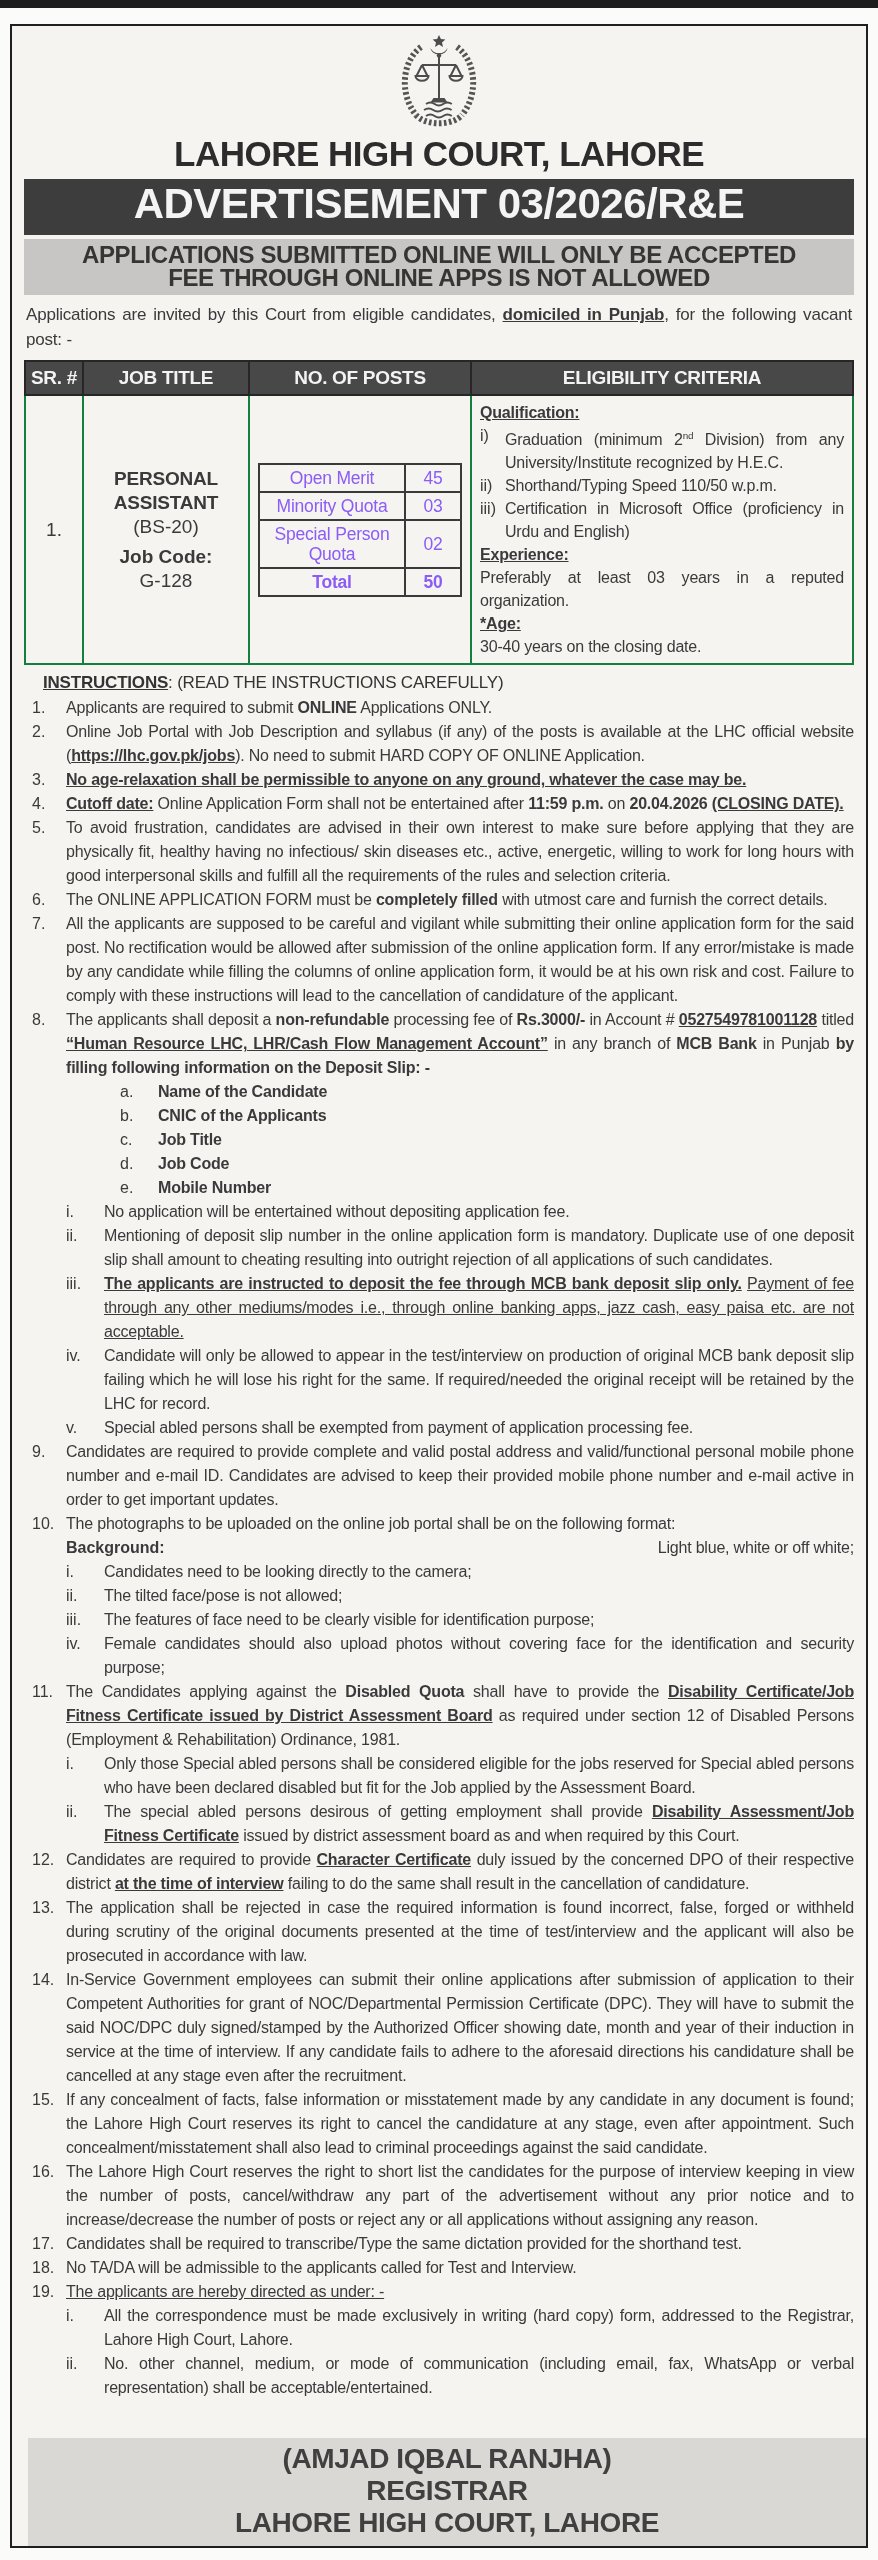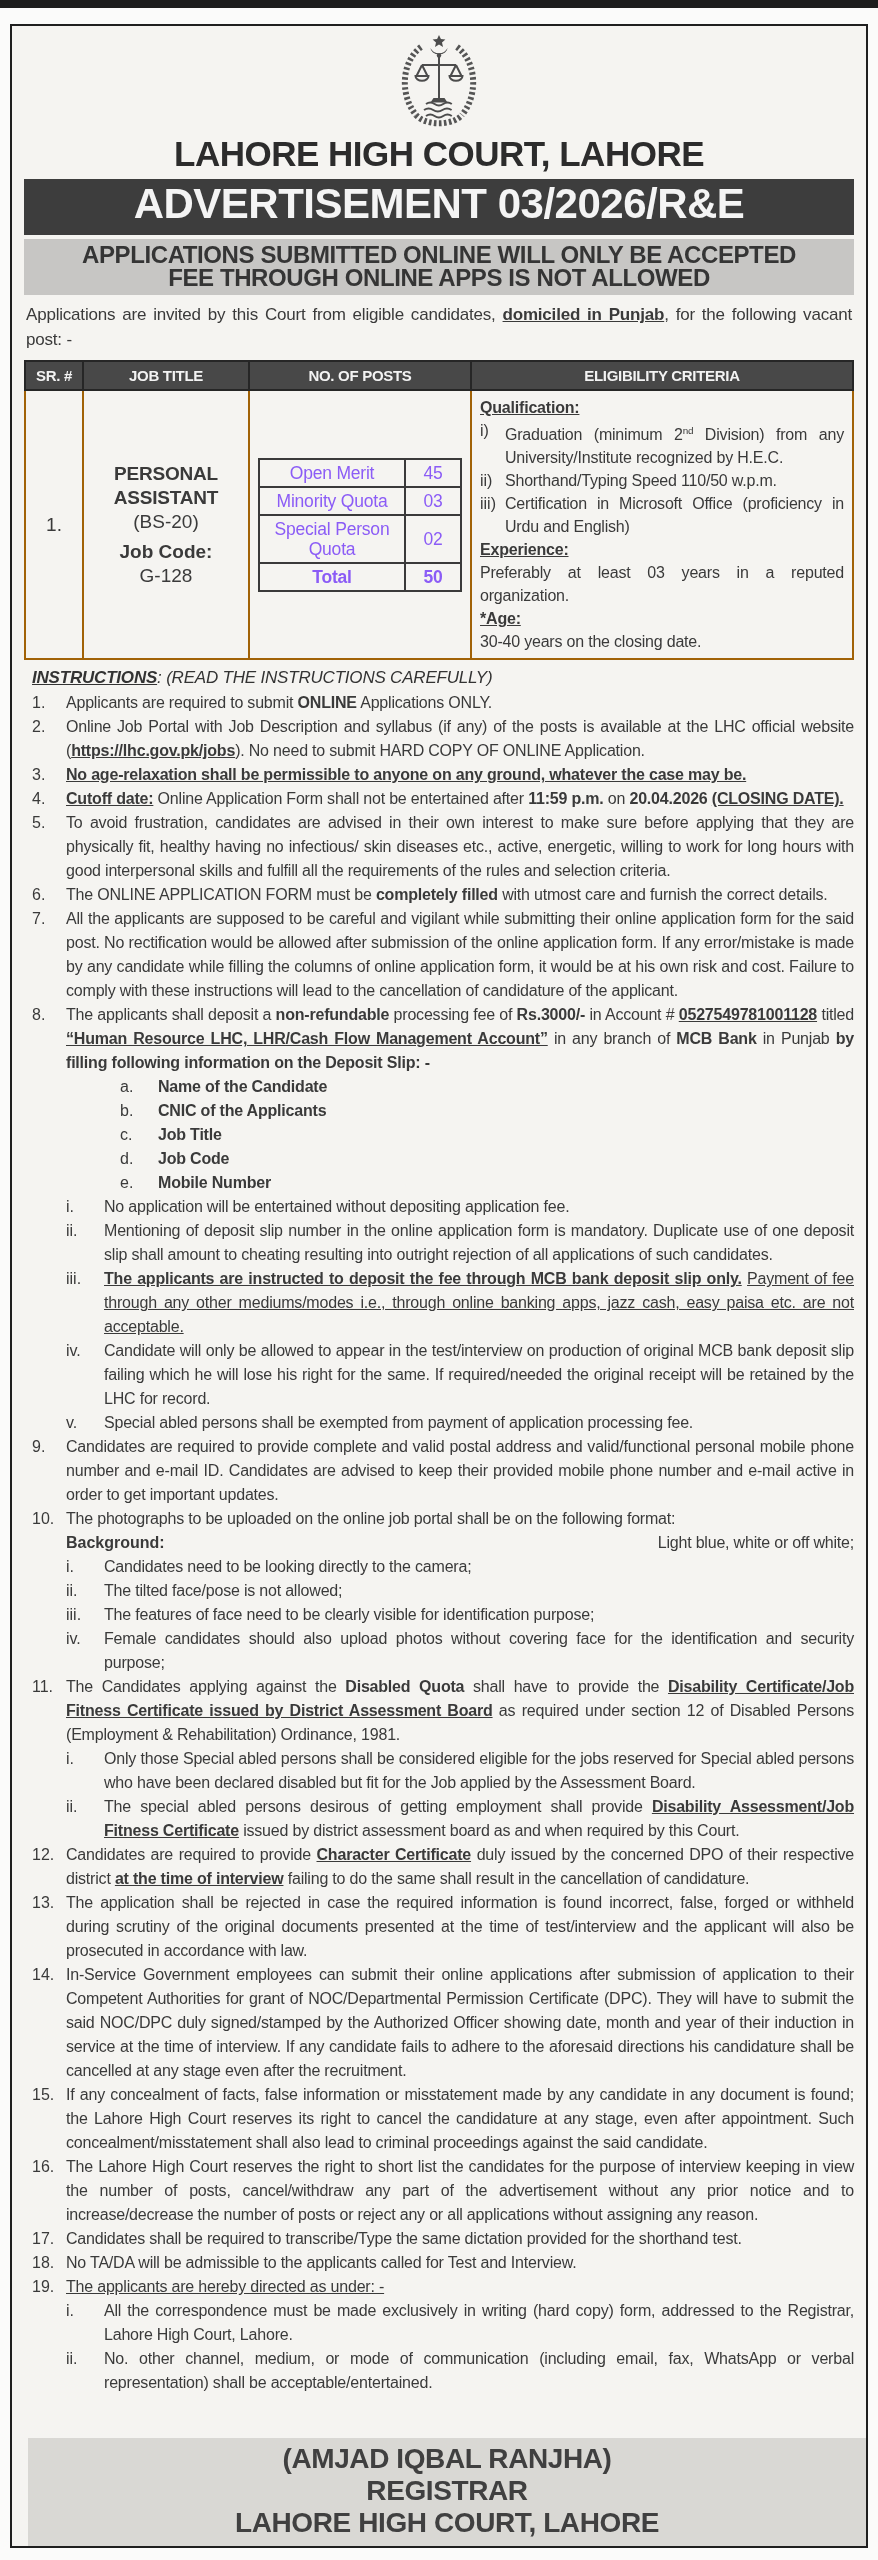--- a/index.html
+++ b/index.html
@@ -34,44 +34,44 @@
     font-size:24px;font-weight:bold;text-align:center;line-height:23px;
     padding:4px 0 6px;letter-spacing:-0.4px;
   }
   .intro{
     font-size:17px;line-height:25px;margin:7px 2px 8px;
     text-align:justify;color:#3a3a3a;letter-spacing:-0.2px;
   }
   
   table.main{width:100%;border-collapse:collapse;table-layout:fixed;}
   table.main th{
-    background:#484848;color:#f3f3f3;font-size:15px;
+    background:#484848;color:#f3f3f3;font-size:19px;
     padding:5px 2px;border:2px solid #262626;letter-spacing:-0.3px;
   }
-  table.main td{border:2px solid #a16207;vertical-align:middle;}
+  table.main td{border:2px solid #15803d;vertical-align:middle;}
   .col-sr{width:58px;} .col-job{width:166px;} .col-posts{width:222px;}
   .sr-cell{text-align:center;font-size:19px;color:#3a3a3a;}
   .job-cell{text-align:center;font-size:19px;line-height:24px;color:#3a3a3a;padding:4px 8px;}
   .job-title-txt{font-weight:bold;letter-spacing:-0.2px;}
   .job-code-lbl{font-weight:bold;margin-top:6px;}
   .posts-cell{text-align:center;padding:6px 8px;}
   table.posts{margin:0 auto;border-collapse:collapse;}
   table.posts td{
     border:2px solid #3a3a3a;font-size:17.5px;padding:3px 7px;
     text-align:center;color:#8b5cf6;line-height:20px;letter-spacing:-0.2px;
   }
   table.posts td.val{width:40px;}
   table.posts tr.total-row td{font-weight:bold;}
   .elig-cell{padding:5px 8px 5px 8px;font-size:16px;line-height:23px;}
   .elig-line{display:flex;}
   .elig-n{flex:none;width:25px;}
   .elig-t{flex:1;text-align:justify;letter-spacing:-0.2px;}
   .elig-line.noflex{display:block;}
   
-  .inst-head{font-size:17px;margin:8px 8px 3px;color:#333;letter-spacing:-0.2px;font-style:italic;}
+  .inst-head{font-size:17px;margin:8px 19px 3px;color:#333;letter-spacing:-0.2px;}
   .inst-row{display:flex;font-size:16px;line-height:24px;color:#3a3a3a;}
   .inst-num{flex:none;width:42px;padding-left:8px;box-sizing:border-box;}
   .inst-text{flex:1;text-align:justify;letter-spacing:-0.2px;}
   .sub-roman .inst-num{margin-left:42px;width:38px;padding-left:0;}
   .sub-alpha .inst-num{margin-left:96px;width:38px;padding-left:0;}
   .sub-label .inst-num{margin-left:42px;width:148px;padding-left:0;font-weight:bold;}
   .sub-label .inst-text{text-align:right;}
   .b{font-weight:bold;}
   .u{text-decoration:underline;}
   sup{font-size:0.62em;}

